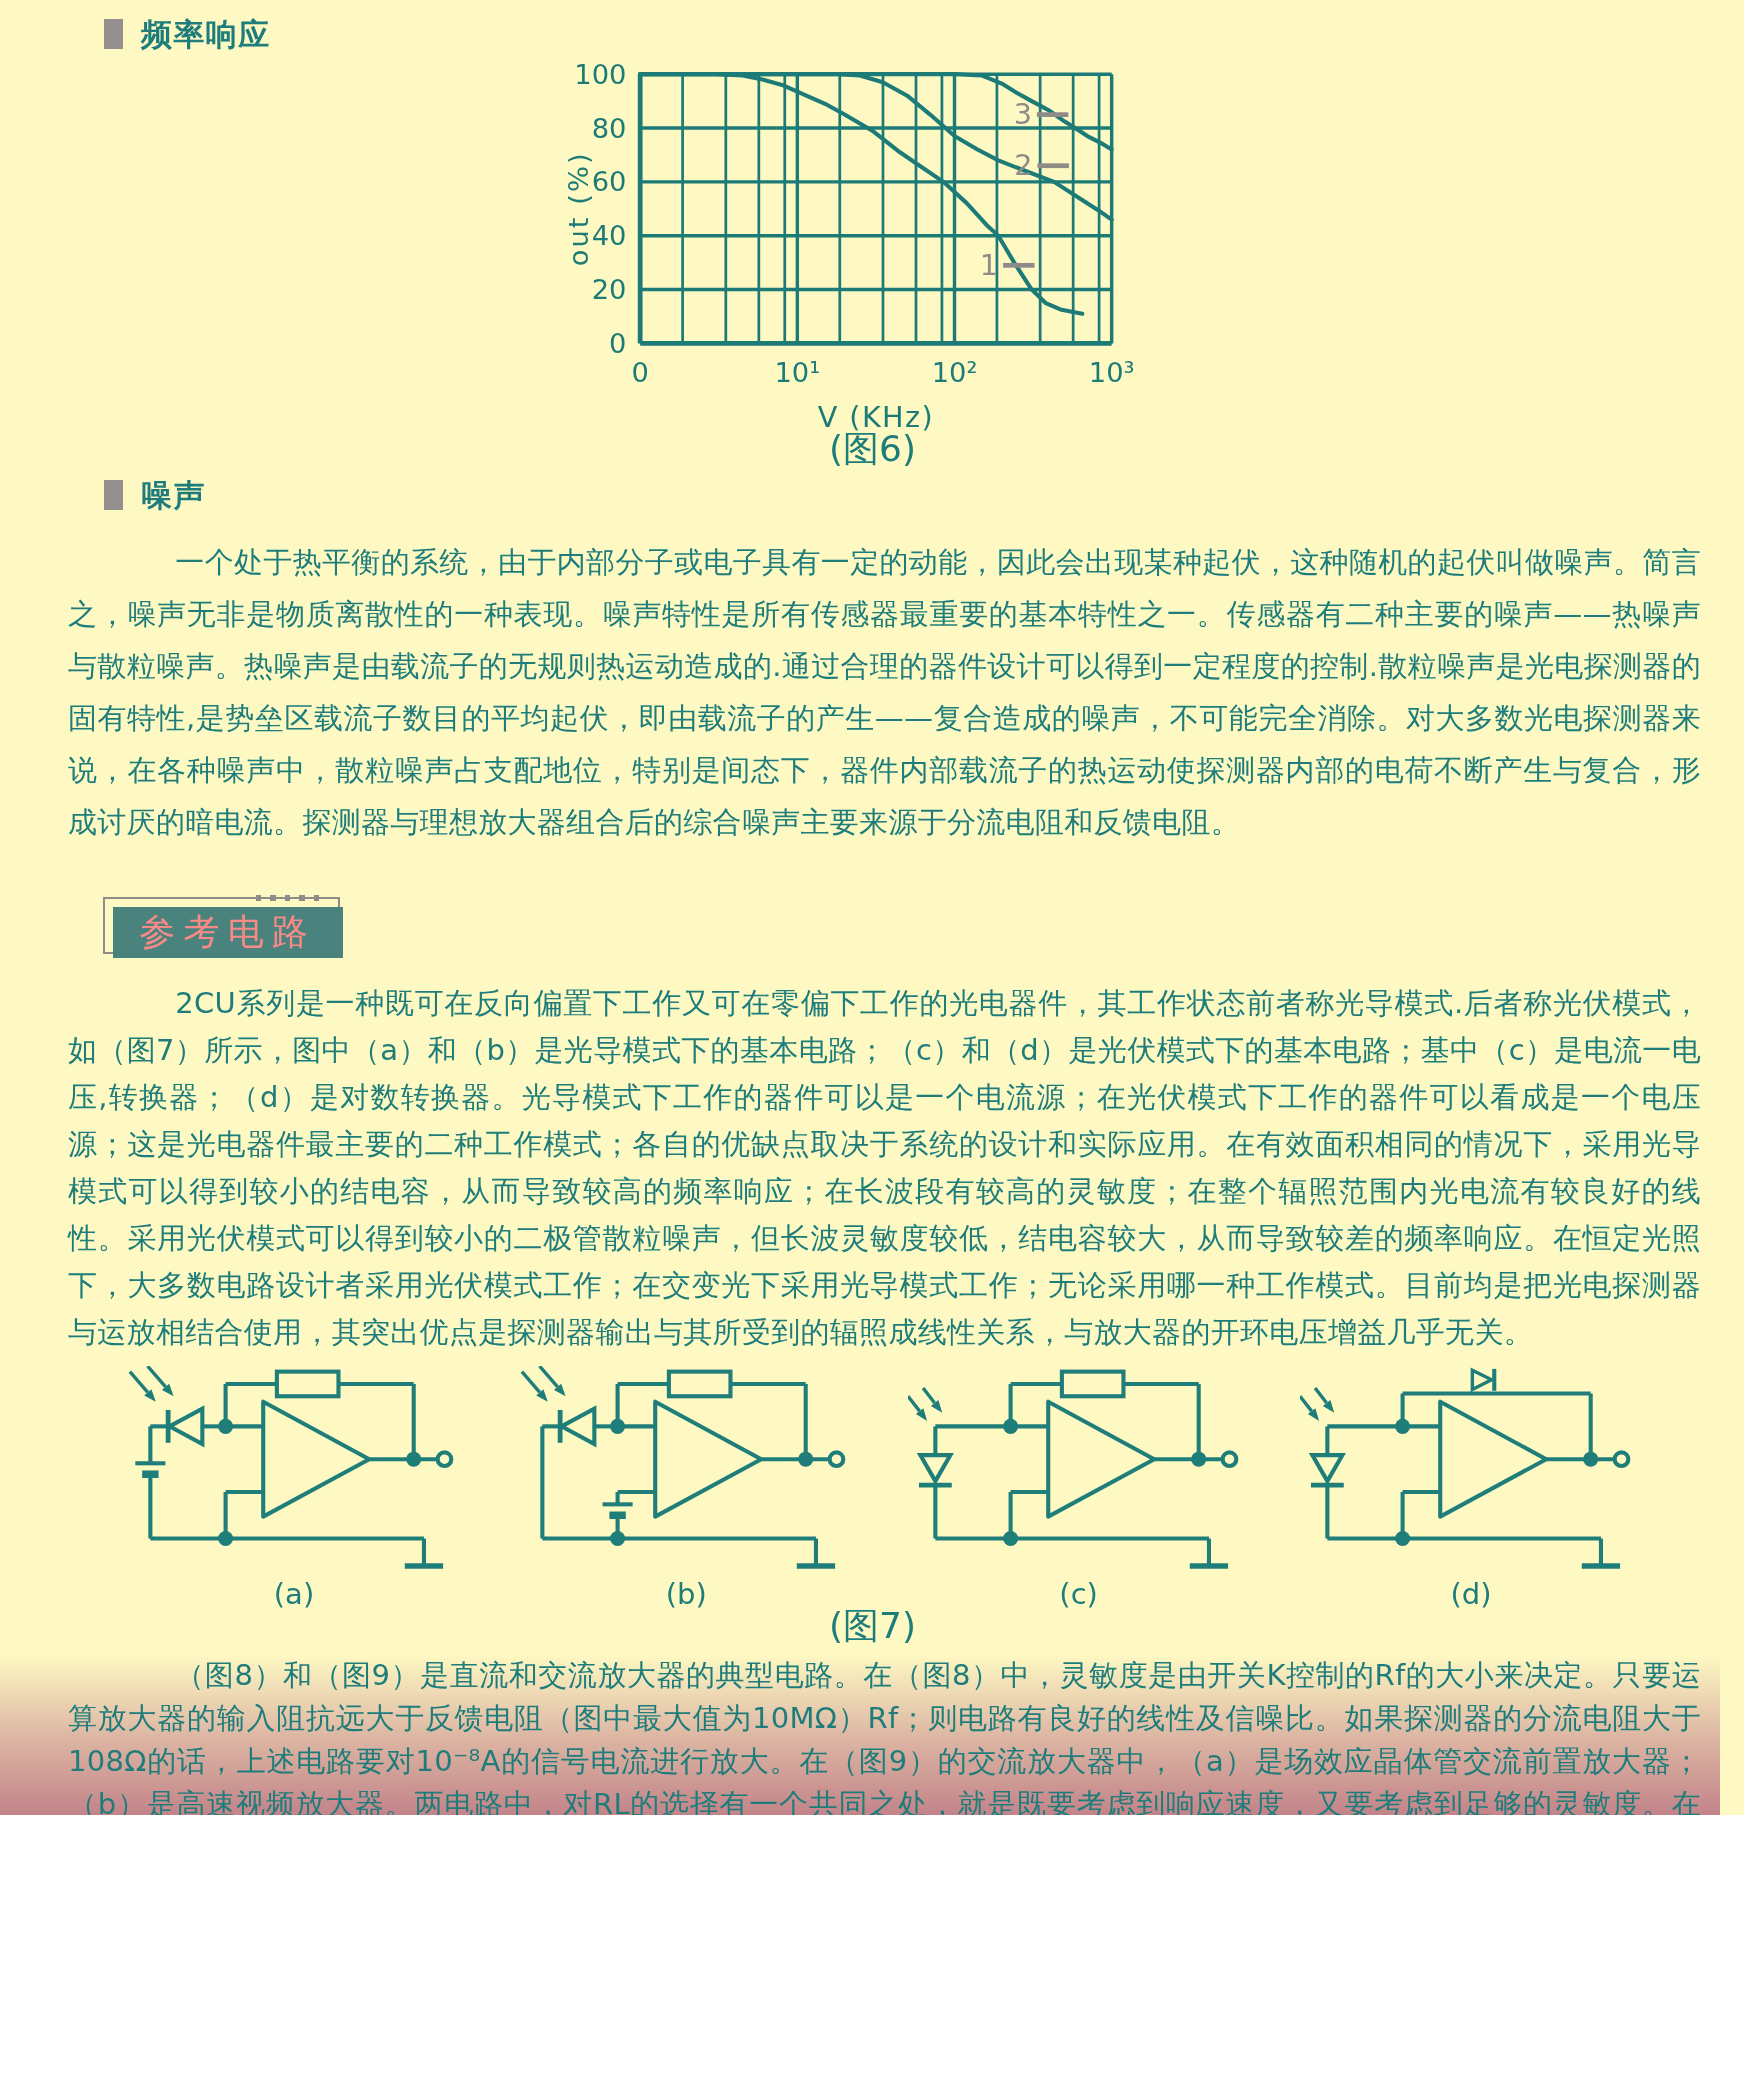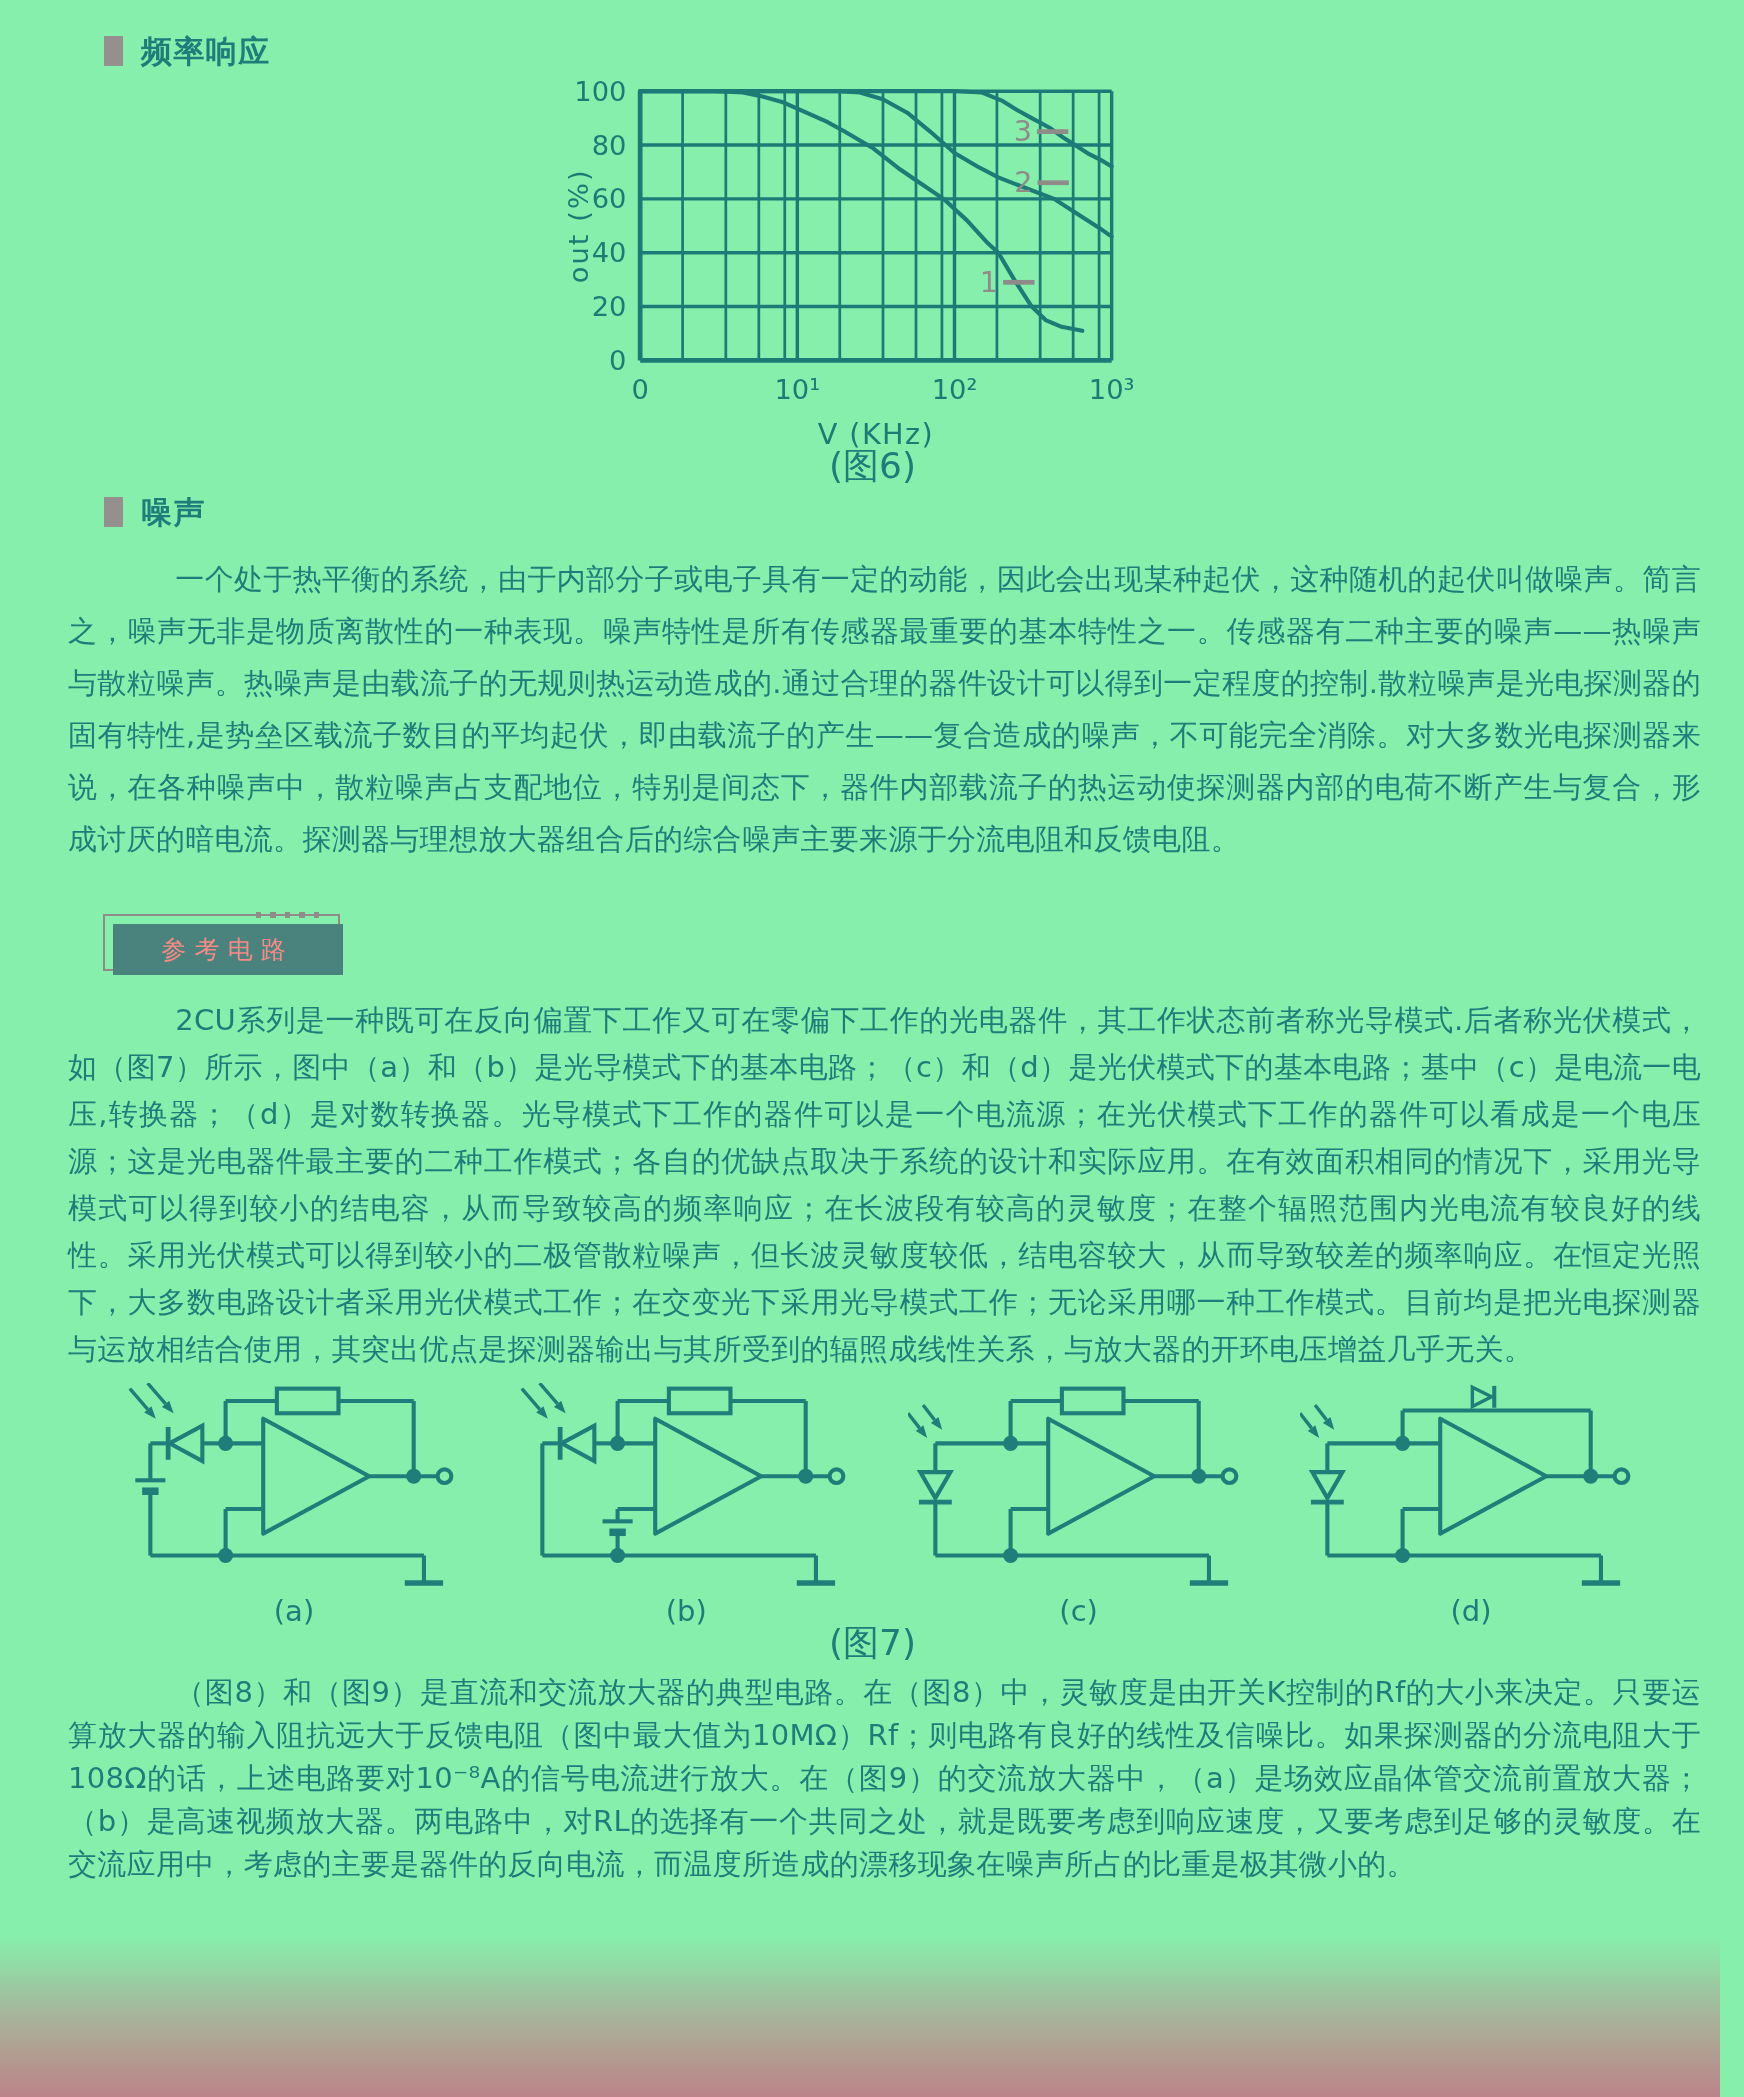--- a/index.html
+++ b/index.html
@@ -1,24 +1,24 @@
 <!DOCTYPE html>
 <html style="font-size:11px"><head>
 <meta charset="utf-8">
 <style>
   html,body{margin:0;padding:0;}
   .page{
     position:relative;
-    width:1745px;height:2097px;
-    background:#86efac;
+    width:1745px;height:1815px;
+    background:#fef9c3;
     overflow:hidden;
     font-family:"DejaVu Sans",sans-serif;
     color:#1e7d7b;
     box-sizing:border-box;
-    padding-top:29px;
+    padding-top:12px;
   }
   .bottom-shade{
     position:absolute;left:0;bottom:0;width:1720px;height:161px;
     background:linear-gradient(180deg, rgba(195,131,139,0) 0%, rgba(195,131,139,0.55) 50%, rgba(191,125,134,0.95) 100%);
     pointer-events:none;
   }
   .sec-header{
     margin:4.1px 0 0 104px;
     font-size:31px;line-height:36px;font-weight:bold;
     letter-spacing:1.4px;
@@ -45,21 +45,21 @@
     position:relative;
     margin:49px 0 0 103px;
     width:237px;height:57px;
     border:2.1px solid #8e8b89;
     box-sizing:border-box;
   }
   .refbox .inner{
     position:absolute;left:7.5px;top:7.5px;right:-4.8px;bottom:-6.2px;
     background:#4a837e;
     display:flex;align-items:center;justify-content:center;
-    font-size:25px;letter-spacing:8.2px;color:#fa8a85;
+    font-size:36px;letter-spacing:8.2px;color:#fa8a85;
   }
   .refbox .dots{
     position:absolute;top:-4.1px;right:19px;display:flex;gap:9px;
   }
   .refbox .dots i{display:block;width:5.5px;height:5.5px;background:#8e8b89;}
   .fig-row{
     margin-top:9.6px;
     padding:0 103px 0 123px;
     display:flex;justify-content:space-between;
   }

